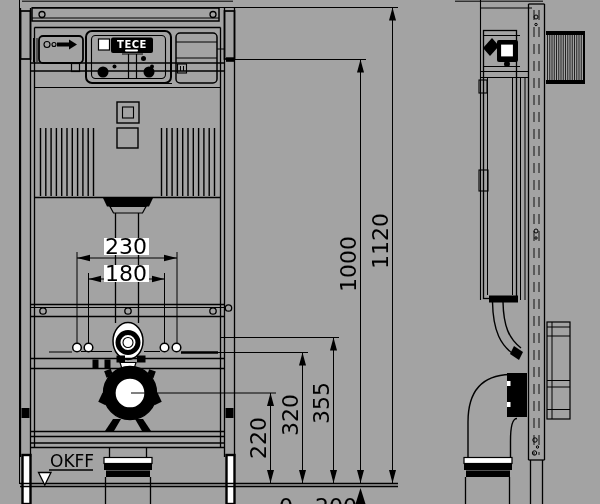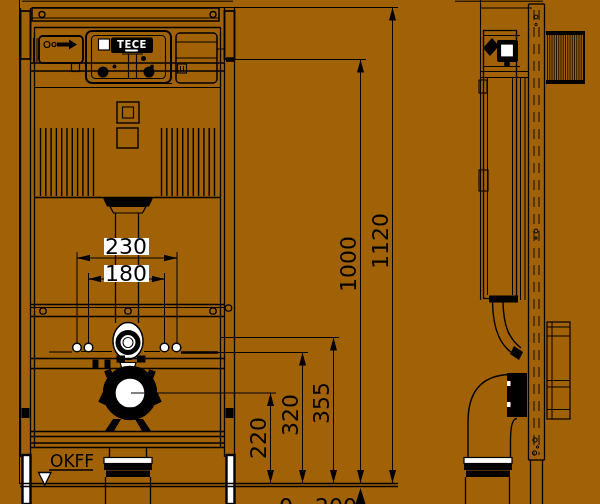--- a/index.html
+++ b/index.html
@@ -1,16 +1,16 @@
 <!DOCTYPE html>
 <html><head>
 <meta charset="utf-8">
 <style>
   html,body{margin:0;padding:0;background:#ffffff;}
-  .canvas{position:relative;width:600px;height:504px;background:#a16207;overflow:hidden;}
+  .canvas{position:relative;width:600px;height:504px;background:#a3a3a3;overflow:hidden;}
   svg{display:block;}
   text{font-family:"DejaVu Sans", "Liberation Sans", sans-serif;fill:#000;}
   .dim{font-size:22px;}
   .small{font-size:17px;}
   .logo{font-size:10px;font-weight:bold;fill:#fff;letter-spacing:0.5px;}
 </style>
 </head>
 <body>
 
 <div class="canvas">

